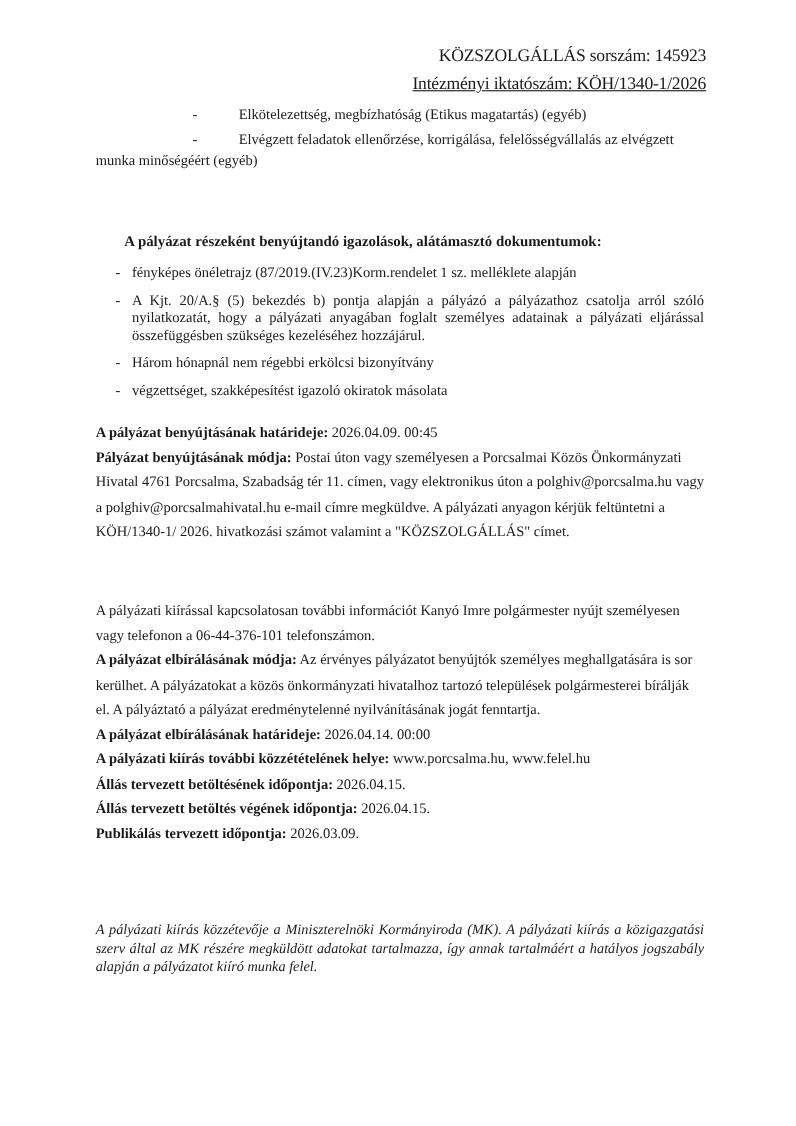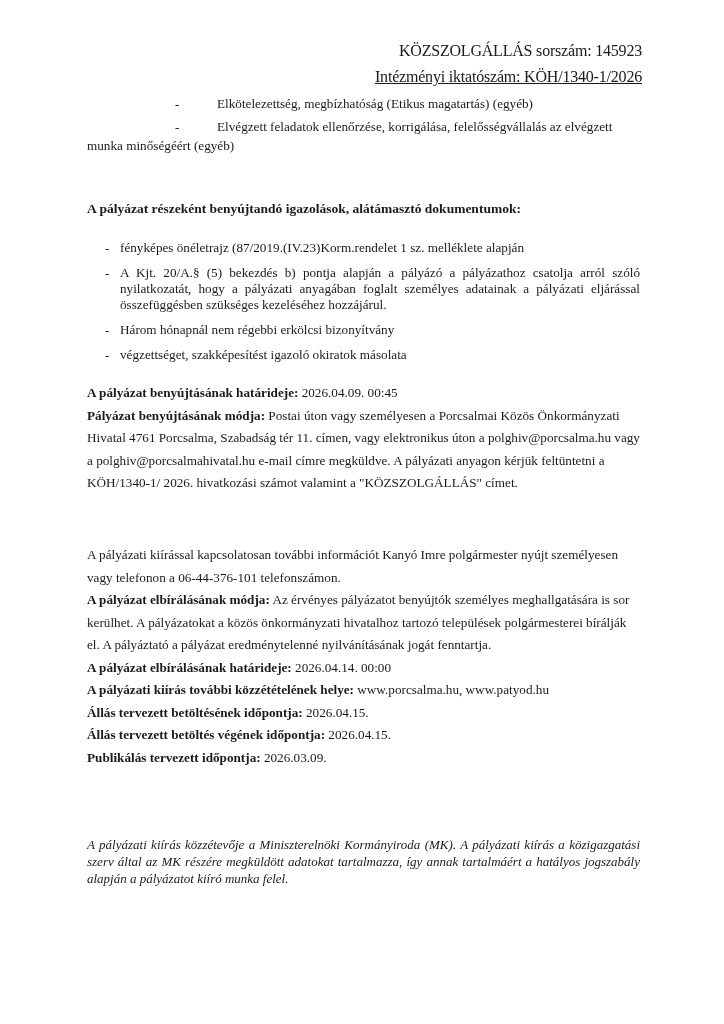--- a/index.html
+++ b/index.html
@@ -31,21 +31,21 @@
 
 <div class="dashrow" style="top:94px;">
   <span class="d">-</span>
   <span class="t">Elkötelezettség, megbízhatóság (Etikus magatartás) (egyéb)</span>
 </div>
 <div class="dashrow" style="top:117px;">
   <span class="d">-</span>
   <span class="t">Elvégzett feladatok ellenőrzése, korrigálása, felelősségvállalás az elvégzett munka minőségéért (egyéb)</span>
 </div>
 
-<div class="abs h-bold" style="top:201px;">A pályázat részeként benyújtandó igazolások, alátámasztó dokumentumok:</div>
+<div class="abs h-bold" style="top:212px;margin-left:26px;">A pályázat részeként benyújtandó igazolások, alátámasztó dokumentumok:</div>
 
 <div class="list" style="top:240px;">
   <div class="li">
     <span class="d">-</span>
     <span>fényképes önéletrajz (87/2019.(IV.23)Korm.rendelet 1 sz. melléklete alapján</span>
   </div>
   <div class="li">
     <span class="d">-</span>
     <span>A Kjt. 20/A.§ (5) bekezdés b) pontja alapján a pályázó a pályázathoz csatolja arról szóló nyilatkozatát, hogy a pályázati anyagában foglalt személyes adatainak a pályázati eljárással összefüggésben szükséges kezeléséhez hozzájárul.</span>
   </div>
@@ -70,21 +70,21 @@
 
 <div class="abs para" style="top:544px;">
   <div>A pályázati kiírással kapcsolatosan további információt Kanyó Imre polgármester nyújt személyesen vagy telefonon a 06-44-376-101 telefonszámon.</div>
   <div>
     <span class="b">A pályázat elbírálásának módja:</span><span> Az érvényes pályázatot benyújtók személyes meghallgatására is sor kerülhet. A pályázatokat a közös önkormányzati hivatalhoz tartozó települések polgármesterei bírálják el. A pályáztató a pályázat eredménytelenné nyilvánításának jogát fenntartja.</span>
   </div>
   <div>
     <span class="b">A pályázat elbírálásának határideje:</span><span> 2026.04.14. 00:00</span>
   </div>
   <div>
-    <span class="b">A pályázati kiírás további közzétételének helye:</span><span> www.porcsalma.hu, www.patyod.hu</span>
+    <span class="b">A pályázati kiírás további közzétételének helye:</span><span> www.porcsalma.hu, www.felel.hu</span>
   </div>
   <div>
     <span class="b">Állás tervezett betöltésének időpontja:</span><span> 2026.04.15.</span>
   </div>
   <div>
     <span class="b">Állás tervezett betöltés végének időpontja:</span><span> 2026.04.15.</span>
   </div>
   <div>
     <span class="b">Publikálás tervezett időpontja:</span><span> 2026.03.09.</span>
   </div>

